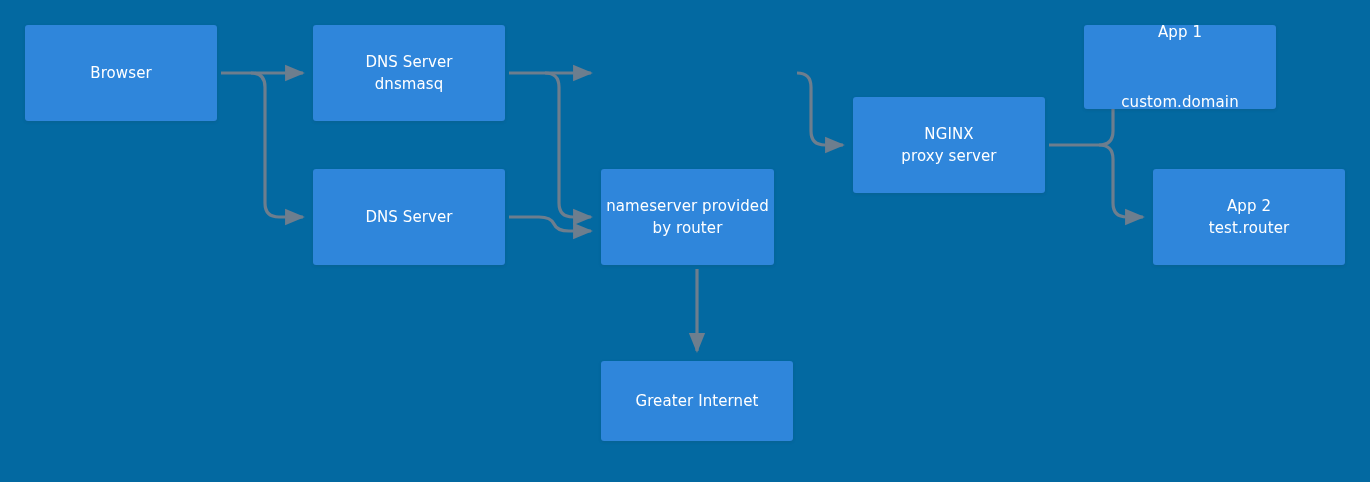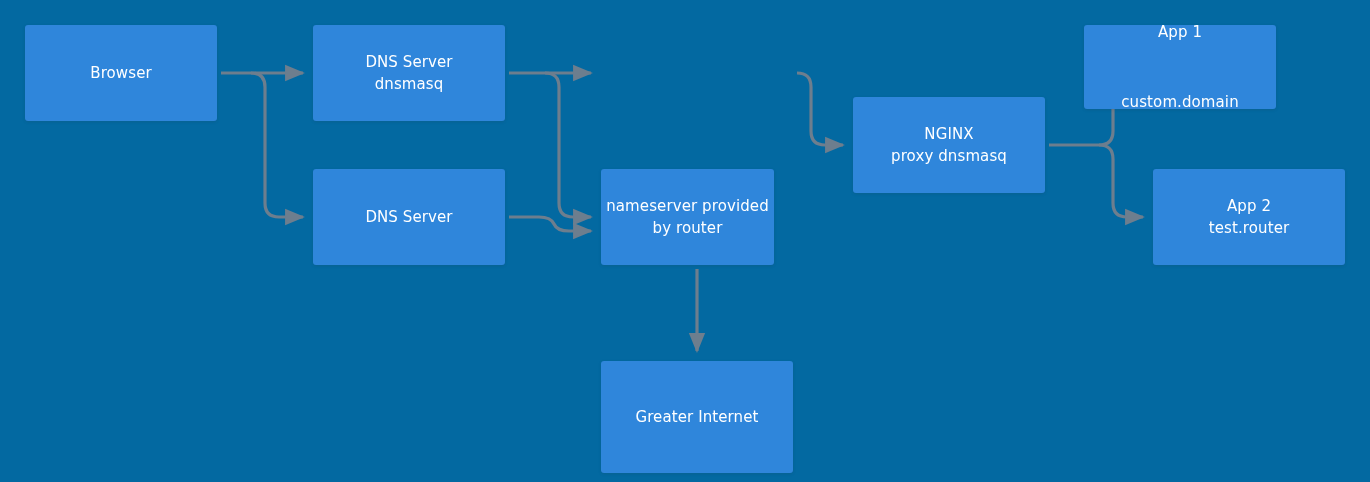--- a/index.html
+++ b/index.html
@@ -94,27 +94,27 @@
   <div class="node" style="left:313px; top:169px; width:192px; height:96px;">
     <span class="line1">DNS Server</span>
   </div>
 
 
   <div class="node" style="left:601px; top:169px; width:173px; height:96px;">
     <span class="line1">nameserver provided</span>
     <span class="line2">by router</span>
   </div>
 
-  <div class="node" style="left:601px; top:361px; width:192px; height:112px;">
+  <div class="node" style="left:601px; top:361px; width:192px; height:80px;">
     <span class="line1">Greater Internet</span>
   </div>
 
   <div class="node" style="left:853px; top:97px; width:192px; height:96px;justify-content:center;">
     <span class="line1">NGINX</span>
-    <span class="line2">proxy dnsmasq</span>
+    <span class="line2">proxy server</span>
   </div>
 
   <div class="node" style="left:1084px; top:25px; width:192px; height:84px;gap:48px;">
     <span class="line1">App 1</span>
     <span class="line2">custom.domain</span>
   </div>
 
   <div class="node" style="left:1153px; top:169px; width:192px; height:96px;">
     <span class="line1">App 2</span>
     <span class="line2">test.router</span>

